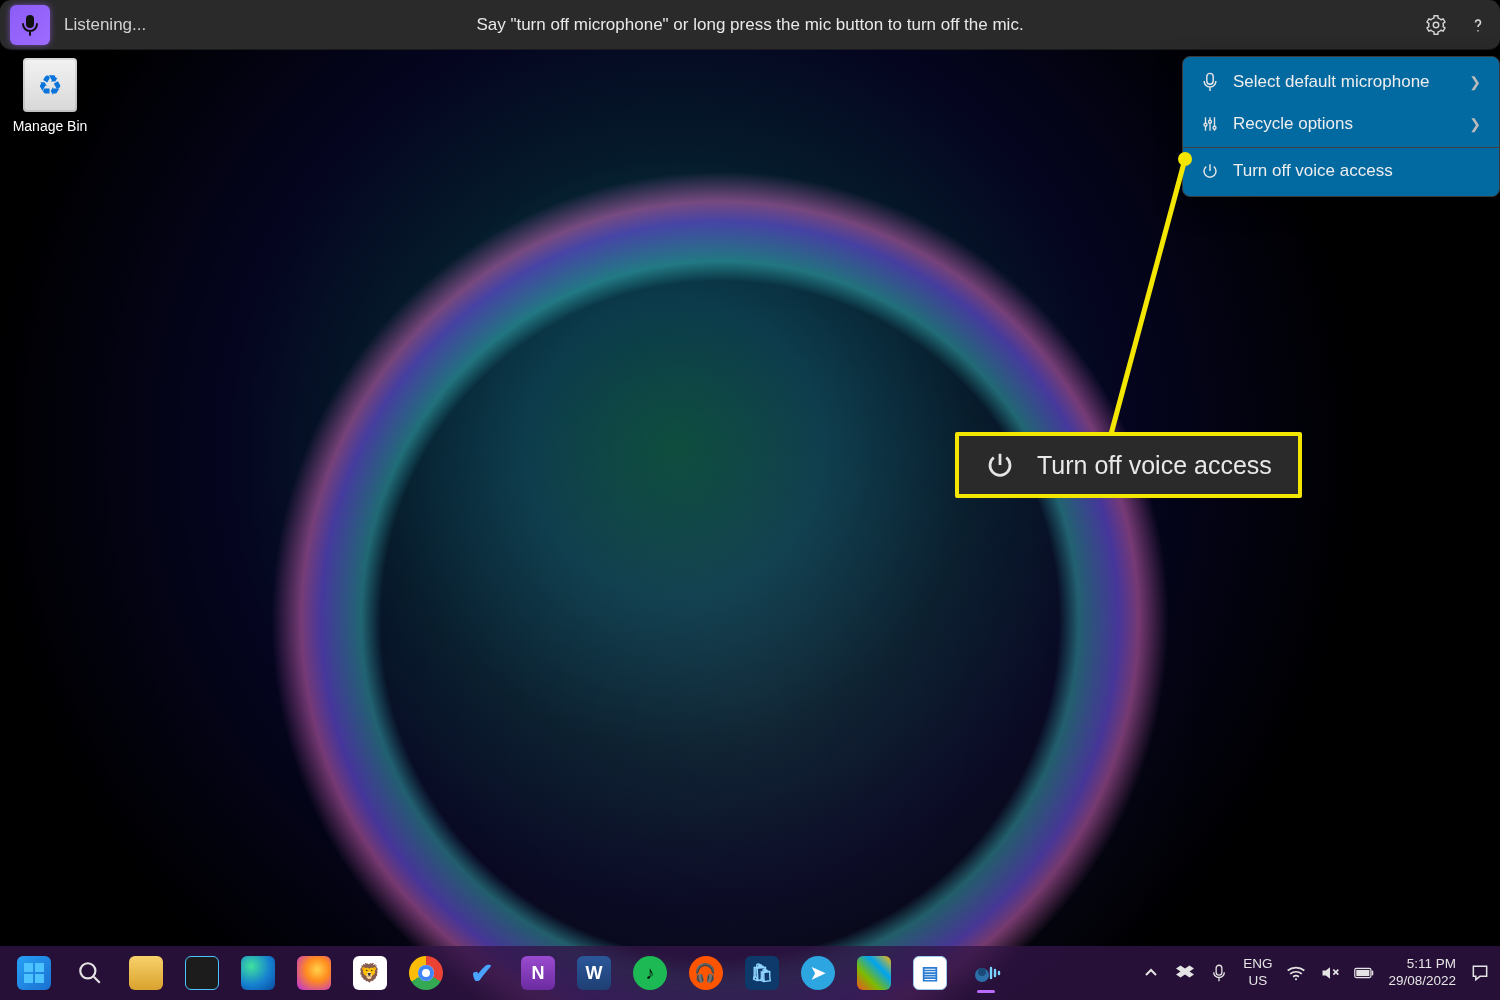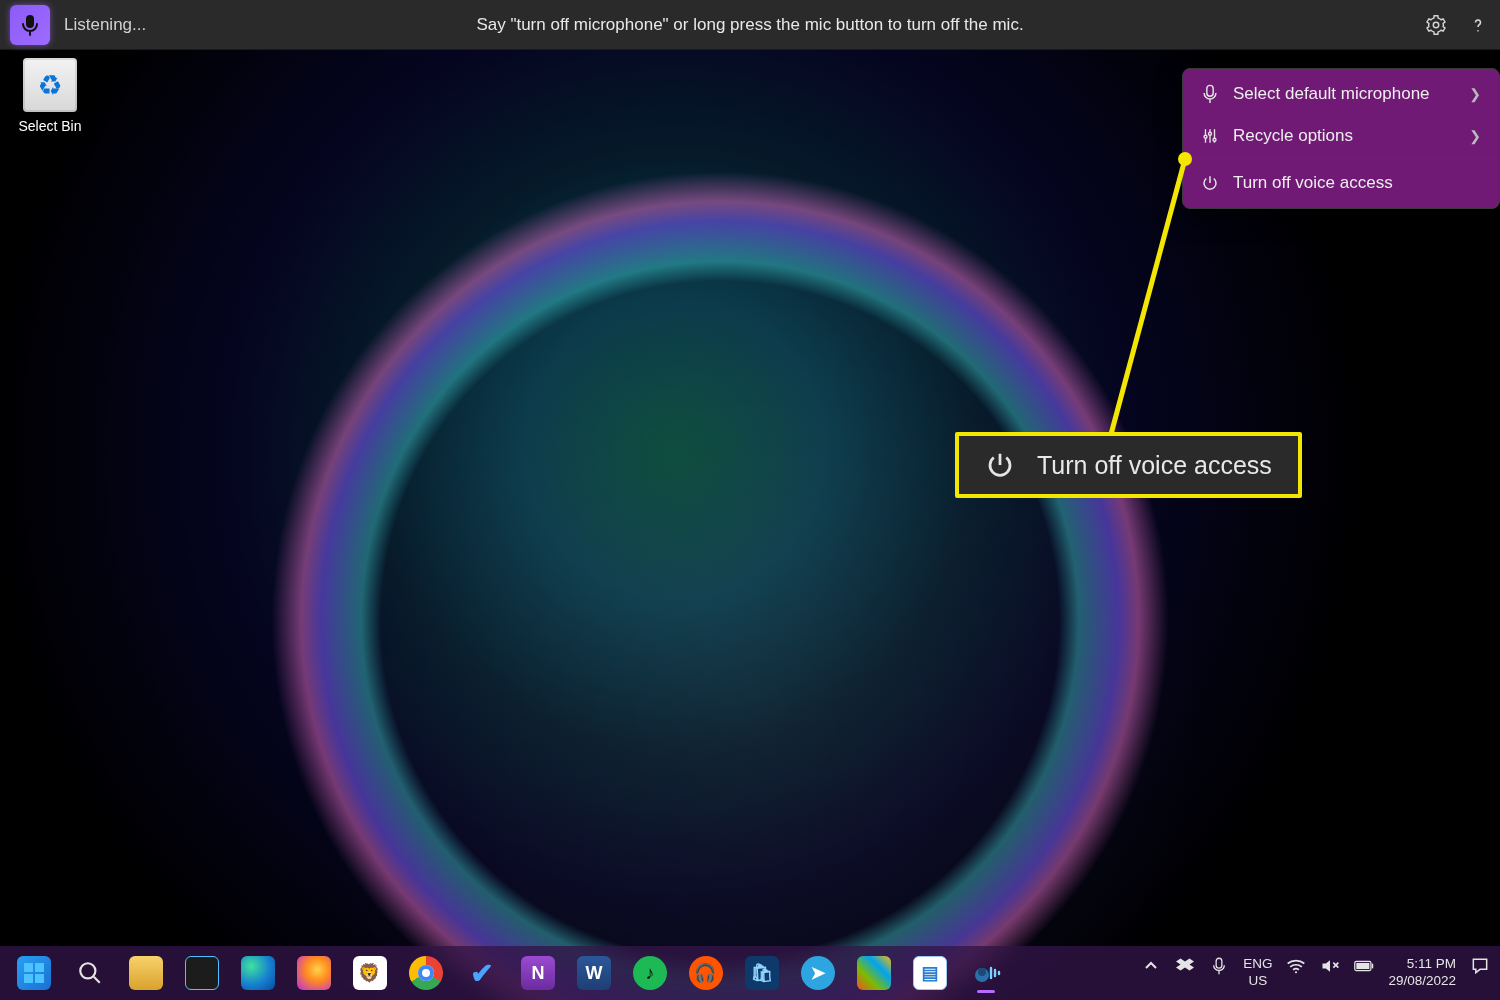--- a/index.html
+++ b/index.html
@@ -19,36 +19,37 @@
         rgba(0,0,0,0) 45%),
       radial-gradient(circle at 45% 45%, #0a4a3a 0%, #0a3a4a 15%, #051a2a 30%, #050520 45%, #000 70%);
   }
 
   
   .va-bar {
     position: absolute; top: 0; left: 0; right: 0; height: 50px;
     background: #2a2a2a; display: flex; align-items: center;
     color: #e8e8e8; font-size: 17px; padding: 0 10px; gap: 14px;
     border-bottom: 1px solid #1a1a1a;
+    border-radius: 11px;
   }
   .va-mic {
     width: 40px; height: 40px; border-radius: 6px;
     background: linear-gradient(135deg,#8b5cf6,#9f6bff);
     display: flex; align-items: center; justify-content: center;
     box-shadow: 0 0 6px rgba(155,100,255,.6);
   }
   .va-status { color: #d1d1d1; }
   .va-hint { position: absolute; left: 50%; transform: translateX(-50%); }
   .va-right { margin-left: auto; display: flex; gap: 18px; }
   .va-icon { width: 24px; height: 24px; display:flex;align-items:center;justify-content:center; color:#d0d0d0; }
 
   
   .va-menu {
-    position: absolute; top: 68px; right: 0;
-    width: 318px; background: #701a75; border-radius: 8px;
+    position: absolute; top: 56px; right: 0;
+    width: 318px; background: #0369a1; border-radius: 8px;
     border: 1px solid #3a3a3a; padding: 4px 0;
     box-shadow: 0 8px 24px rgba(0,0,0,.5);
   }
   .va-menu-item {
     height: 42px; padding: 0 18px; display: flex; align-items: center;
     color: #eee; font-size: 17px; gap: 14px;
   }
   .va-menu-sep { height:1px; background:#404040; margin: 2px 0; }
   .chev-right { margin-left:auto; font-size:14px; color:#bbb; }
 
@@ -88,21 +89,21 @@
   .tb-left { display:flex; gap:8px; }
   .tb-btn {
     width: 48px; height: 44px; border-radius: 4px;
     display:flex;align-items:center;justify-content:center; position:relative;
   }
   .tb-btn.active::after{
     content:""; position:absolute; bottom:2px; left:50%; transform:translateX(-50%);
     width:18px; height:3px; border-radius:2px; background:#b96bff;
   }
   .tb-right {
-    margin-left:auto; display:flex; gap:14px;
+    margin-left:auto; display:flex; align-items:center; gap:14px;
     color:#e4e4e4; font-size:13.5px;
   }
   .tray-icon{width:20px;height:20px;display:flex;align-items:center;justify-content:center;color:#e4e4e4;}
   .clock{ text-align:right; line-height:1.25; }
   .lang { text-align:center; line-height:1.25; }
 
   
   .app-tile{width:34px;height:34px;border-radius:6px;display:flex;align-items:center;justify-content:center;font-size:18px;font-weight:600;}
   .t-start{background:linear-gradient(135deg,#27a0f5,#1a6fd0);}
   .t-start svg{display:block}
@@ -127,21 +128,21 @@
 
   svg { display:block; }
 </style>
 </head>
 <body>
 
 <div class="wallpaper"></div>
 
 <div class="desk-icon">
   <div class="recycle"></div>
-  <div>Select Bin</div>
+  <div>Manage Bin</div>
 </div>
 
 <div class="va-bar">
   <div class="va-mic">
     <svg width="18" height="22" viewBox="0 0 18 22" fill="none">
       <rect x="5" y="1" width="8" height="13" rx="4" fill="#111"></rect>
       <path d="M2 10a7 7 0 0 0 14 0M9 17v4" stroke="#111" stroke-width="2" stroke-linecap="round"></path>
     </svg>
   </div>
   <div class="va-status">Listening...</div>

